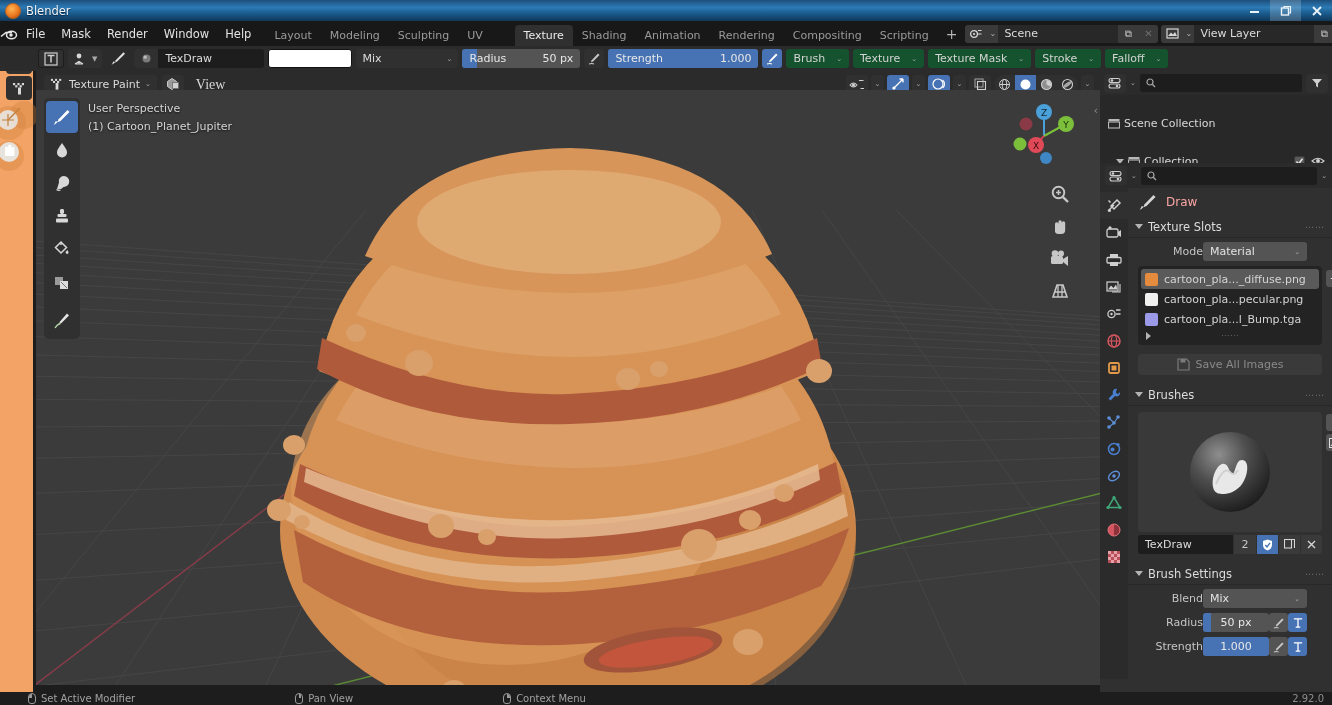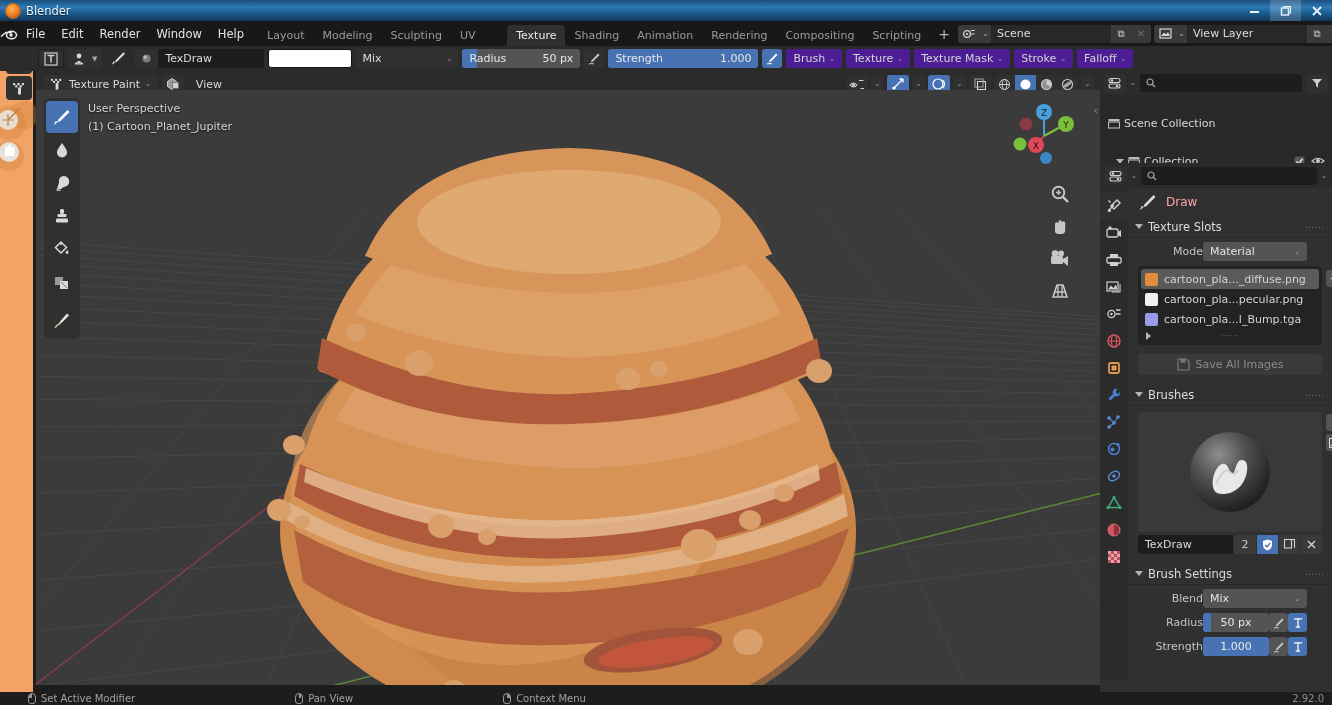--- a/index.html
+++ b/index.html
@@ -96,35 +96,35 @@
   .slider {
     height: 19px; border-radius: 3px; background: #545454; position: relative; overflow: hidden;
     display:flex; align-items:center; justify-content:space-between; padding: 0 7px; font-size:11px;
   }
   .slider .fill { position:absolute; left:0; top:0; bottom:0; background:#4772b3; }
   .slider span { position: relative; z-index: 2; color:#e6e6e6; }
   .slider .lbl { color: #e8e8e8; }
   .penbtn { width:20px; height:19px; background:#303030; border-radius:3px; display:flex;align-items:center;justify-content:center;}
   .penbtn.on { background:#4772b3; }
   .popbtn {
-    height:19px; background:#4c1d95; border-radius:3px; display:flex; align-items:center; gap:4px;
+    height:19px; background:#14532d; border-radius:3px; display:flex; align-items:center; gap:11px;
     padding: 0 7px; font-size:11px; color:#d4d4d4;
   }
 
   
   .vpheader {
     position: absolute; left: 36px; top: 71px; width: 1064px; height: 26px;
     background: #2b2b2b; display: flex; align-items: center; gap: 5px; padding-left: 8px;
   }
   .mode-sel {
     display:flex; align-items:center; gap:5px; height:19px; background:#303030; border-radius:3px;
     padding: 0 6px; font-size:11px; color:#d8d8d8;
   }
   .hdr-icbtn { width:22px;height:19px; background:#303030; border-radius:3px; display:flex;align-items:center;justify-content:center;}
-  .hdr-menu { padding: 0 7px; height:19px; line-height:19px; font-size:11px; color:#d8d8d8; border-radius:3px;}
+  .hdr-menu { padding: 0 7px; height:19px; line-height:19px; font-size:14px; color:#d8d8d8; border-radius:3px;font-family:Liberation Serif, serif;}
   .vp-right { margin-left:auto; display:flex; align-items:center; gap:3px; padding-right:6px; }
   .tgl { height:19px; min-width:22px; background:#303030; border-radius:3px; display:flex;align-items:center;justify-content:center; padding:0 3px;}
   .tgl.on { background:#4772b3; }
   .tgl.chev { min-width:13px; }
   .shade-group { display:flex; border-radius:11px; overflow:hidden; background:#303030; height:19px; }
   .shade-btn { width:21px; height:19px; display:flex;align-items:center;justify-content:center; }
   .shade-btn.on { background:#4772b3; }
 
   
   .orange-strip {
@@ -258,21 +258,21 @@
 
   <div class="topbar">
     <div class="blender-logo">
       <svg width="18" height="14" viewBox="0 0 18 14">
         <path d="M1 9.5 L6 5.5 L12 5.5" stroke="#e8e8e8" stroke-width="1.6" fill="none"></path>
         <ellipse cx="11.5" cy="8" rx="5" ry="3.7" fill="none" stroke="#e8e8e8" stroke-width="1.5"></ellipse>
         <circle cx="11" cy="8" r="1.7" fill="#e8e8e8"></circle>
       </svg>
     </div>
     <div class="menu-item">File</div>
-    <div class="menu-item">Edit</div>
+    <div class="menu-item">Mask</div>
     <div class="menu-item">Render</div>
     <div class="menu-item">Window</div>
     <div class="menu-item">Help</div>
 
     <div class="ws-tabs">
       <div class="ws-tab">Layout</div>
       <div class="ws-tab">Modeling</div>
       <div class="ws-tab">Sculpting</div>
       <div class="ws-tab">UV Editing</div>
       <div class="ws-tab active">Texture Paint</div>

